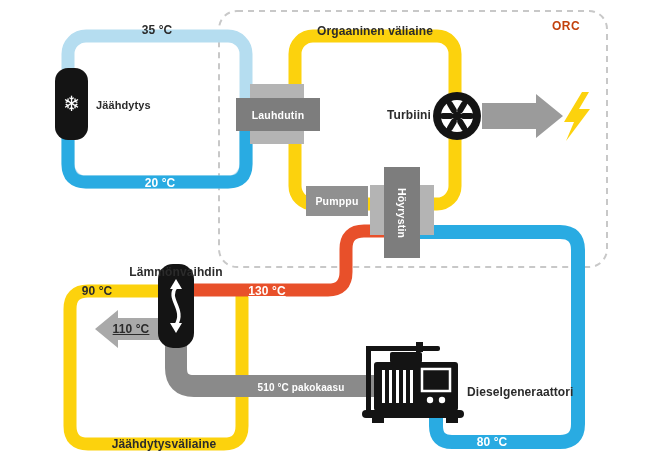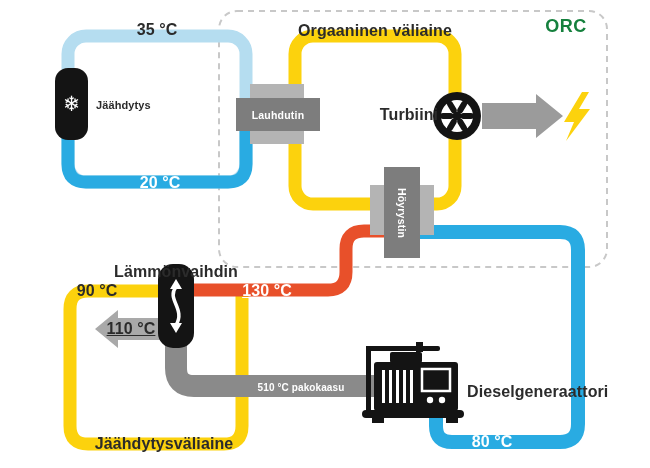--- a/index.html
+++ b/index.html
@@ -1,23 +1,23 @@
 <!DOCTYPE html>
 <html><head>
 <meta charset="utf-8">
 <style>
   html,body{margin:0;padding:0;background:#fff;}
   .stage{position:relative;width:650px;height:468px;background:#ffffff;overflow:hidden;
          font-family:"Liberation Sans",sans-serif;}
   .stage svg.pipes{position:absolute;left:0;top:0;}
-  .lbl{position:absolute;transform:translate(-50%,-50%);font-weight:700;font-size:16px;
+  .lbl{position:absolute;transform:translate(-50%,-50%);font-weight:700;font-size:12px;
        color:#2b2b2b;white-space:nowrap;letter-spacing:.1px;z-index:30;}
   .lbl.white{color:#ffffff;}
   .lbl.la{transform:translate(0,-50%);text-align:right;}
-  .lbl.orc{font-size:18px;color:#15803d;letter-spacing:.5px;}
+  .lbl.orc{font-size:12px;color:#c2410c;letter-spacing:.5px;}
   .lbl.small{font-size:9.5px;margin-top:24px;}
   .gbox{position:absolute;display:flex;align-items:center;justify-content:center;
         color:#fff;font-weight:700;font-size:10.5px;z-index:20;letter-spacing:.2px;}
   .flange{position:absolute;background:#b4b4b4;z-index:15;}
   .blackbox{position:absolute;background:#141414;display:flex;align-items:center;
             justify-content:center;z-index:20;}
   .snow{color:#fff;font-size:21px;font-family:"DejaVu Sans",sans-serif;line-height:1;}
   .vtext{transform:rotate(90deg);white-space:nowrap;}
 </style>
 </head>
@@ -86,20 +86,23 @@
 
   <div class="blackbox" style="left:55px;top:68px;width:33px;height:72px;border-radius:13px;">
     <span class="snow">❄</span>
   </div>
 
   <div class="flange" style="left:250px;top:84px;width:54px;height:60px;"></div>
   <div class="gbox" style="left:236px;top:98px;width:84px;height:33px;background:#7d7d7d;">
     <span>Lauhdutin</span>
   </div>
 
+  <div class="gbox" style="left:306px;top:186px;width:62px;height:30px;background:#909090;">
+    <span>Pumppu</span>
+  </div>
 
   <div class="flange" style="left:370px;top:185px;width:64px;height:50px;"></div>
   <div class="gbox" style="left:384px;top:167px;width:36px;height:91px;background:#7d7d7d;">
     <span class="vtext">Höyrystin</span>
   </div>
 
   <div class="blackbox" style="left:158px;top:264px;width:36px;height:84px;border-radius:15px;">
     <svg width="24" height="56" viewBox="0 0 24 56">
       <path d="M12 9 C 2 21, 22 31, 12 47" fill="none" stroke="#ffffff" stroke-width="3.5"></path>
       <polygon points="12,1 6,11 18,11" fill="#ffffff"></polygon>

